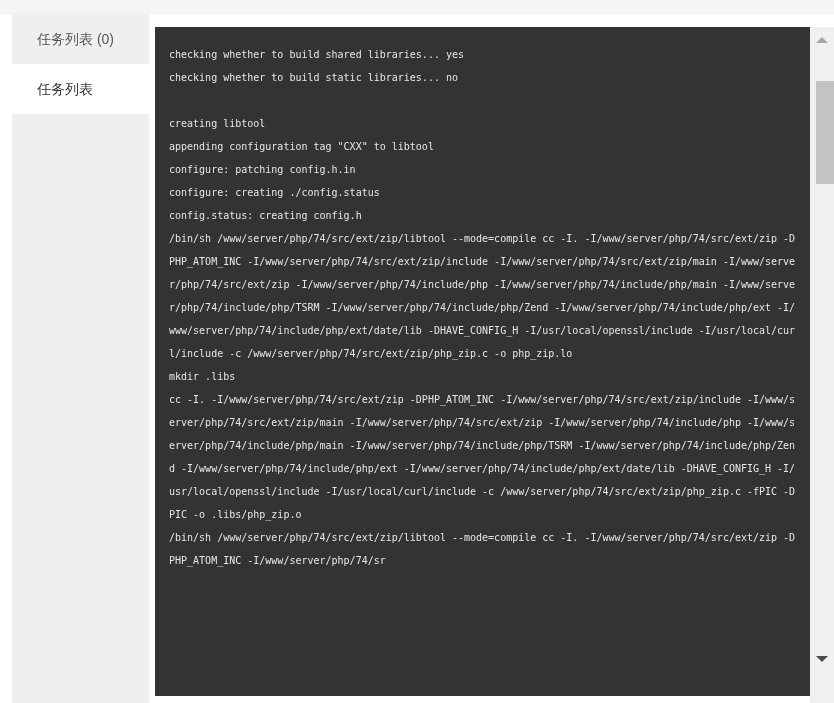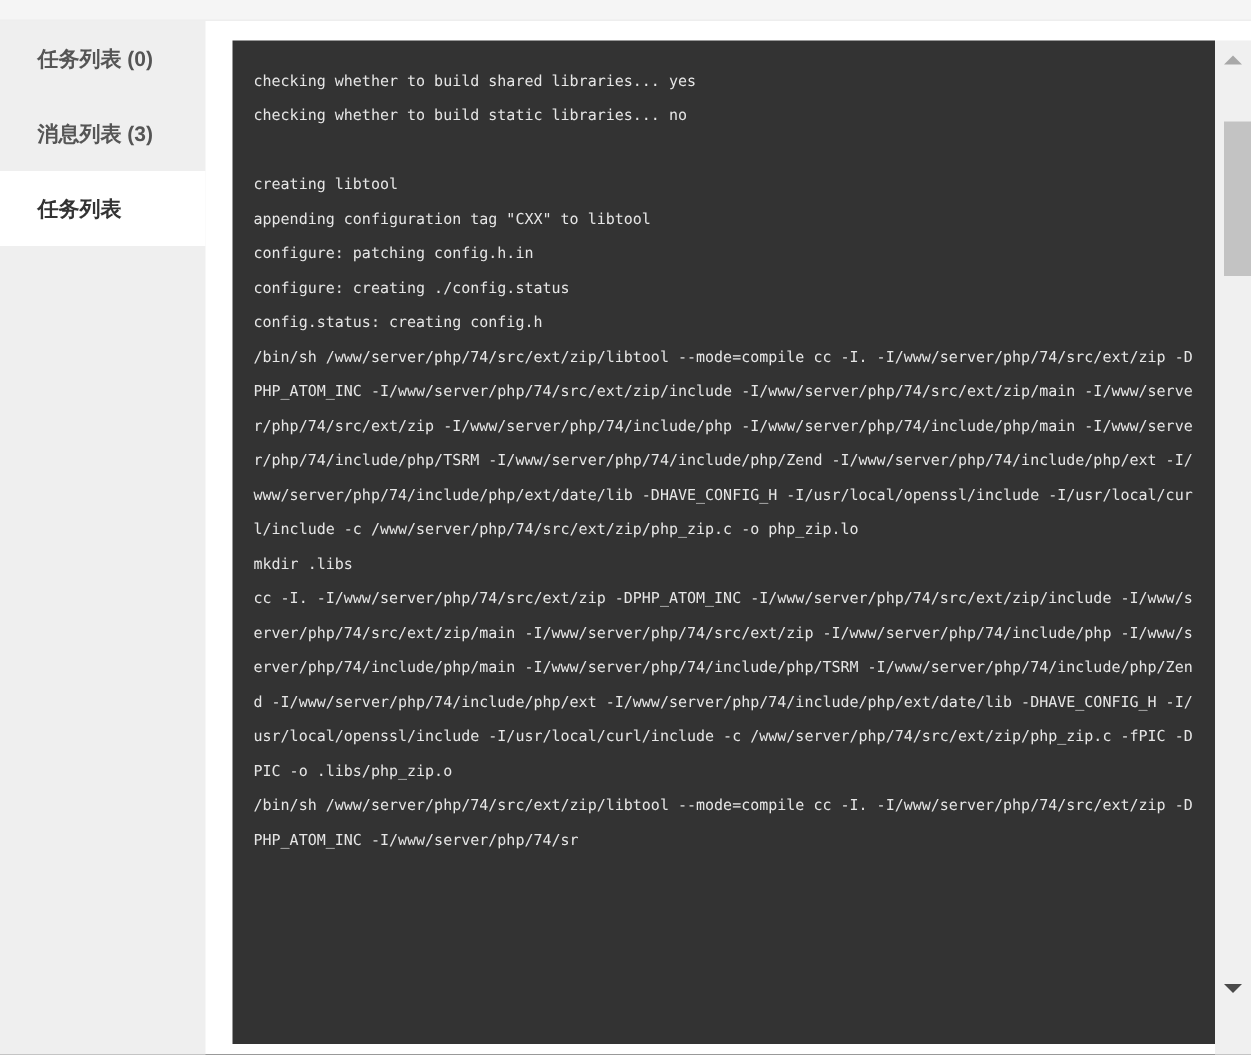--- a/index.html
+++ b/index.html
@@ -24,27 +24,26 @@
     width: 834px;
     height: 14px;
     background: #f5f5f5;
     border-bottom: 1px solid #eeeeee;
     box-sizing: border-box;
   }
 
   
   .sidebar {
     position: absolute;
-    left: 0;
+    left: 12px;
     top: 14px;
     width: 137px;
     height: 689px;
     background: #efefef;
     box-sizing: border-box;
-    font-weight: bold;
   }
   .sidebar-item {
     height: 50px;
     line-height: 50px;
     padding-left: 25px;
     font-size: 14px;
     color: #555555;
     box-sizing: border-box;
     white-space: nowrap;
     cursor: pointer;
@@ -130,21 +129,20 @@
     cursor: pointer;
   }
 </style>
 </head>
 <body>
 
 <div class="top-strip"></div>
 
 <div class="sidebar">
   <div class="sidebar-item">任务列表 (0)</div>
-  <div class="sidebar-item">消息列表 (3)</div>
   <div class="sidebar-item active">任务列表</div>
 </div>
 
 <div class="log-panel">
   <pre class="log-text">checking whether to build shared libraries... yes
 checking whether to build static libraries... no
 
 creating libtool
 appending configuration tag "CXX" to libtool
 configure: patching config.h.in

